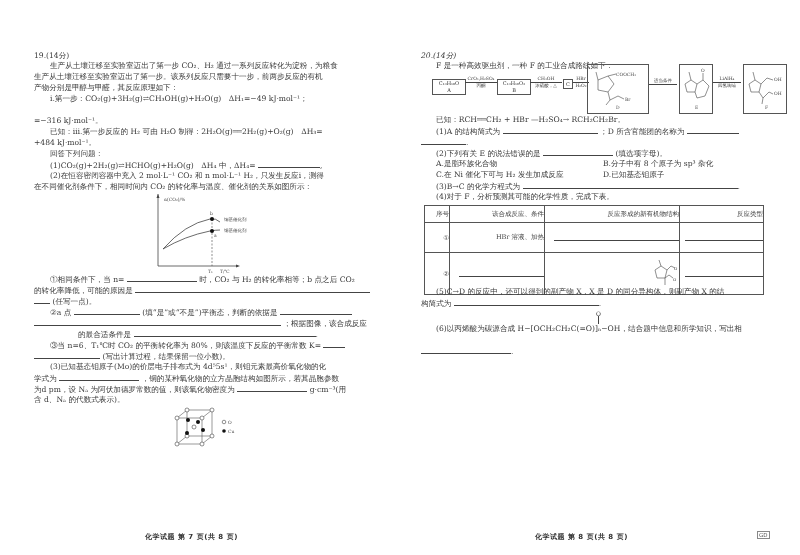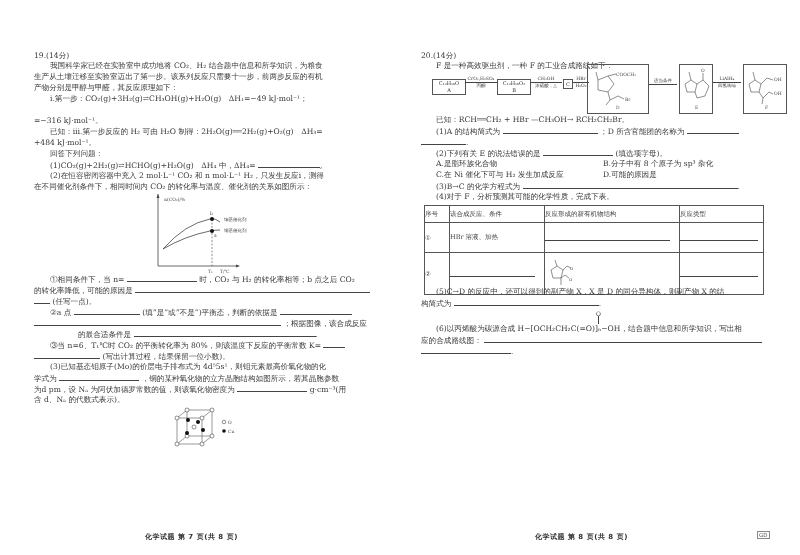--- a/index.html
+++ b/index.html
@@ -6,30 +6,30 @@
   body{width:800px;height:555px;background:#ffffff;position:relative;overflow:hidden;
        font-family:"DejaVu Serif","Liberation Serif",serif;color:#333;}
   .page{position:absolute;top:16px;height:555px;}
   .left{left:0;width:400px;}
   .right{left:400px;width:400px;}
   .t{position:absolute;font-size:7.6px;line-height:11px;white-space:nowrap;color:#3a3a3a;}
   .blank{display:inline-block;border-bottom:0.8px solid #444;height:8px;vertical-align:baseline;}
   .footer{position:absolute;font-size:7px;font-weight:bold;font-family:"DejaVu Sans","Liberation Sans",sans-serif;color:#333;letter-spacing:0.5px;}
   .box{position:absolute;border:0.8px solid #555;}
   table.rx{position:absolute;border-collapse:collapse;font-size:6.5px;color:#444;}
-  table.rx td,table.rx th{border:0.8px solid #555;text-align:left;font-weight:normal;padding:0;}
+  table.rx td,table.rx th{border:0.8px solid #555;text-align:right;font-weight:normal;padding:0;}
   .gd{position:absolute;border:0.8px solid #888;font-size:5.5px;padding:0 1px;color:#555;font-family:"DejaVu Sans",sans-serif;}
   svg{position:absolute;overflow:visible;}
 </style>
 </head>
 <body>
 
 <div class="page left">
   <div class="t" style="left:34px;top:34px;">19.(14分)</div>
-  <div class="t" style="left:50px;top:44px;">我国科学家已经在实验室中成功地将 CO₂、H₂ 结合题中信息和所学知识，为粮食</div>
+  <div class="t" style="left:50px;top:44px;">生产从土壤迁移至实验室迈出了第一步 CO₂、H₂ 通过一系列反应转化为淀粉，为粮食</div>
   <div class="t" style="left:34px;top:55px;">生产从土壤迁移至实验室迈出了第一步。该系列反应只需要十一步，前两步反应的有机</div>
   <div class="t" style="left:34px;top:66px;">产物分别是甲醇与甲醛，其反应原理如下：</div>
   <div class="t" style="left:50px;top:77px;">ⅰ.第一步：CO₂(g)+3H₂(g)⇌CH₃OH(g)+H₂O(g)　ΔH₁=−49 kJ·mol⁻¹；</div>
   <div class="t" style="left:34px;top:99px;">=−316 kJ·mol⁻¹。</div>
   <div class="t" style="left:50px;top:110px;">已知：ⅲ.第一步反应的 H₂ 可由 H₂O 制得：2H₂O(g)══2H₂(g)+O₂(g)　ΔH₃=</div>
   <div class="t" style="left:34px;top:121px;">+484 kJ·mol⁻¹。</div>
   <div class="t" style="left:50px;top:132px;">回答下列问题：</div>
   <div class="t" style="left:50px;top:143px;">
     <span>(1)CO₂(g)+2H₂(g)⇌HCHO(g)+H₂O(g)　ΔH₄ 中，ΔH₄=</span>
     <span class="blank" style="width:62px;"></span>,
@@ -131,21 +131,21 @@
     <circle cx="52" cy="14" r="1.8" fill="#fff" stroke="#444" stroke-width="0.6"></circle>
     <circle cx="52" cy="23" r="1.8" fill="#111"></circle>
     <text x="56" y="16" font-size="4.5" fill="#444">O</text>
     <text x="56" y="25" font-size="4.5" fill="#444">Cu</text>
   </svg>
 
   <div class="footer" style="left:145px;top:516px;">化学试题 第 7 页(共 8 页)</div>
 </div>
 
 <div class="page right">
-  <div class="t" style="left:21px;top:34px;">20.(14分)</div>
+  <div class="t" style="left:21px;top:34px;font-style:italic;">20.(14分)</div>
   <div class="t" style="left:36px;top:44px;">F 是一种高效驱虫剂，一种 F 的工业合成路线如下：</div>
 
   <div class="box" style="left:32px;top:63px;width:32px;height:14px;font-size:5px;text-align:center;line-height:6.5px;">
     <div>C₁₀H₁₈O</div>
     <div>A</div>
   </div>
   <div class="t" style="left:65px;top:60px;font-size:4.5px;line-height:6px;text-align:center;width:32px;">
     <div>CrO₃,H₂SO₄</div>
     <div style="border-top:0.6px solid #444;">丙酮</div>
   </div>
@@ -196,39 +196,39 @@
     <polygon points="4,16 10,12 16,16 14,24 6,24" fill="none" stroke="#444" stroke-width="0.6"></polygon>
     <line x1="10" y1="12" x2="8" y2="4" stroke="#444" stroke-width="0.6"></line>
     <path d="M16,16 L22,10 L28,12" fill="none" stroke="#444" stroke-width="0.6"></path>
     <path d="M14,24 L18,30 L24,24 L28,26" fill="none" stroke="#444" stroke-width="0.6"></path>
     <line x1="18" y1="30" x2="17" y2="36" stroke="#444" stroke-width="0.6"></line>
     <text x="29" y="13" font-size="4.5" fill="#444">OH</text>
     <text x="29" y="27" font-size="4.5" fill="#444">OH</text>
     <text x="20" y="41" font-size="4.5" fill="#444">F</text>
   </svg>
 
-  <div class="t" style="left:36px;top:98px;">已知：RCH══CH₂ + HBr —CH₃OH→ RCH₂CH₂Br。</div>
+  <div class="t" style="left:36px;top:98px;">已知：RCH══CH₂ + HBr —H₂SO₄→ RCH₂CH₂Br。</div>
   <div class="t" style="left:36px;top:109px;">
     <span>(1)A 的结构简式为</span>
     <span class="blank" style="width:95px;"></span>
     <span>；D 所含官能团的名称为</span>
     <span class="blank" style="width:52px;"></span>
   </div>
   <div class="t" style="left:21px;top:120px;">
     <span class="blank" style="width:45px;"></span>.
   </div>
   <div class="t" style="left:36px;top:131px;">
     <span>(2)下列有关 E 的说法错误的是</span>
     <span class="blank" style="width:70px;"></span>
     <span>(填选项字母)。</span>
   </div>
   <div class="t" style="left:36px;top:142px;">A.是脂环族化合物</div>
   <div class="t" style="left:203px;top:142px;">B.分子中有 8 个原子为 sp³ 杂化</div>
   <div class="t" style="left:36px;top:153px;">C.在 Ni 催化下可与 H₂ 发生加成反应</div>
-  <div class="t" style="left:203px;top:153px;">D.可能的原因是</div>
+  <div class="t" style="left:203px;top:153px;">D.已知基态钼原子</div>
   <div class="t" style="left:36px;top:164px;">
     <span>(3)B→C 的化学方程式为</span>
     <span class="blank" style="width:215px;"></span>.
   </div>
   <div class="t" style="left:36px;top:175px;">(4)对于 F，分析预测其可能的化学性质，完成下表。</div>
 
   <table class="rx" style="left:24px;top:189px;width:340px;">
     <tbody>
         <tr style="height:17px;">
       <th style="width:24px;">序号</th>
@@ -262,23 +262,19 @@
     </table>
 
   <div class="t" style="left:36px;top:270px;">(5)C→D 的反应中，还可以得到的副产物 X，X 是 D 的同分异构体，则副产物 X 的结</div>
   <div class="t" style="left:21px;top:281px;">
     <span>构简式为</span>
     <span class="blank" style="width:145px;"></span>.
   </div>
   <div class="t" style="left:196px;top:292px;font-size:6px;">O</div>
   <div style="position:absolute;left:198px;top:300px;width:0.8px;height:8px;background:#444;"></div>
   <div class="t" style="left:36px;top:307px;">(6)以丙烯酸为碳源合成 H−[OCH₂CH₂C(=O)]ₙ−OH，结合题中信息和所学知识，写出相</div>
-  <div class="t" style="left:21px;top:318px;">
-    <span>应的合成路线图：</span>
-    <span class="blank" style="width:278px;"></span>
-  </div>
   <div class="t" style="left:21px;top:329px;">
     <span class="blank" style="width:90px;"></span>.
   </div>
 
   <div class="footer" style="left:135px;top:516px;">化学试题 第 8 页(共 8 页)</div>
   <div class="gd" style="left:357px;top:515px;">GD</div>
 </div>
 
 </body></html>

